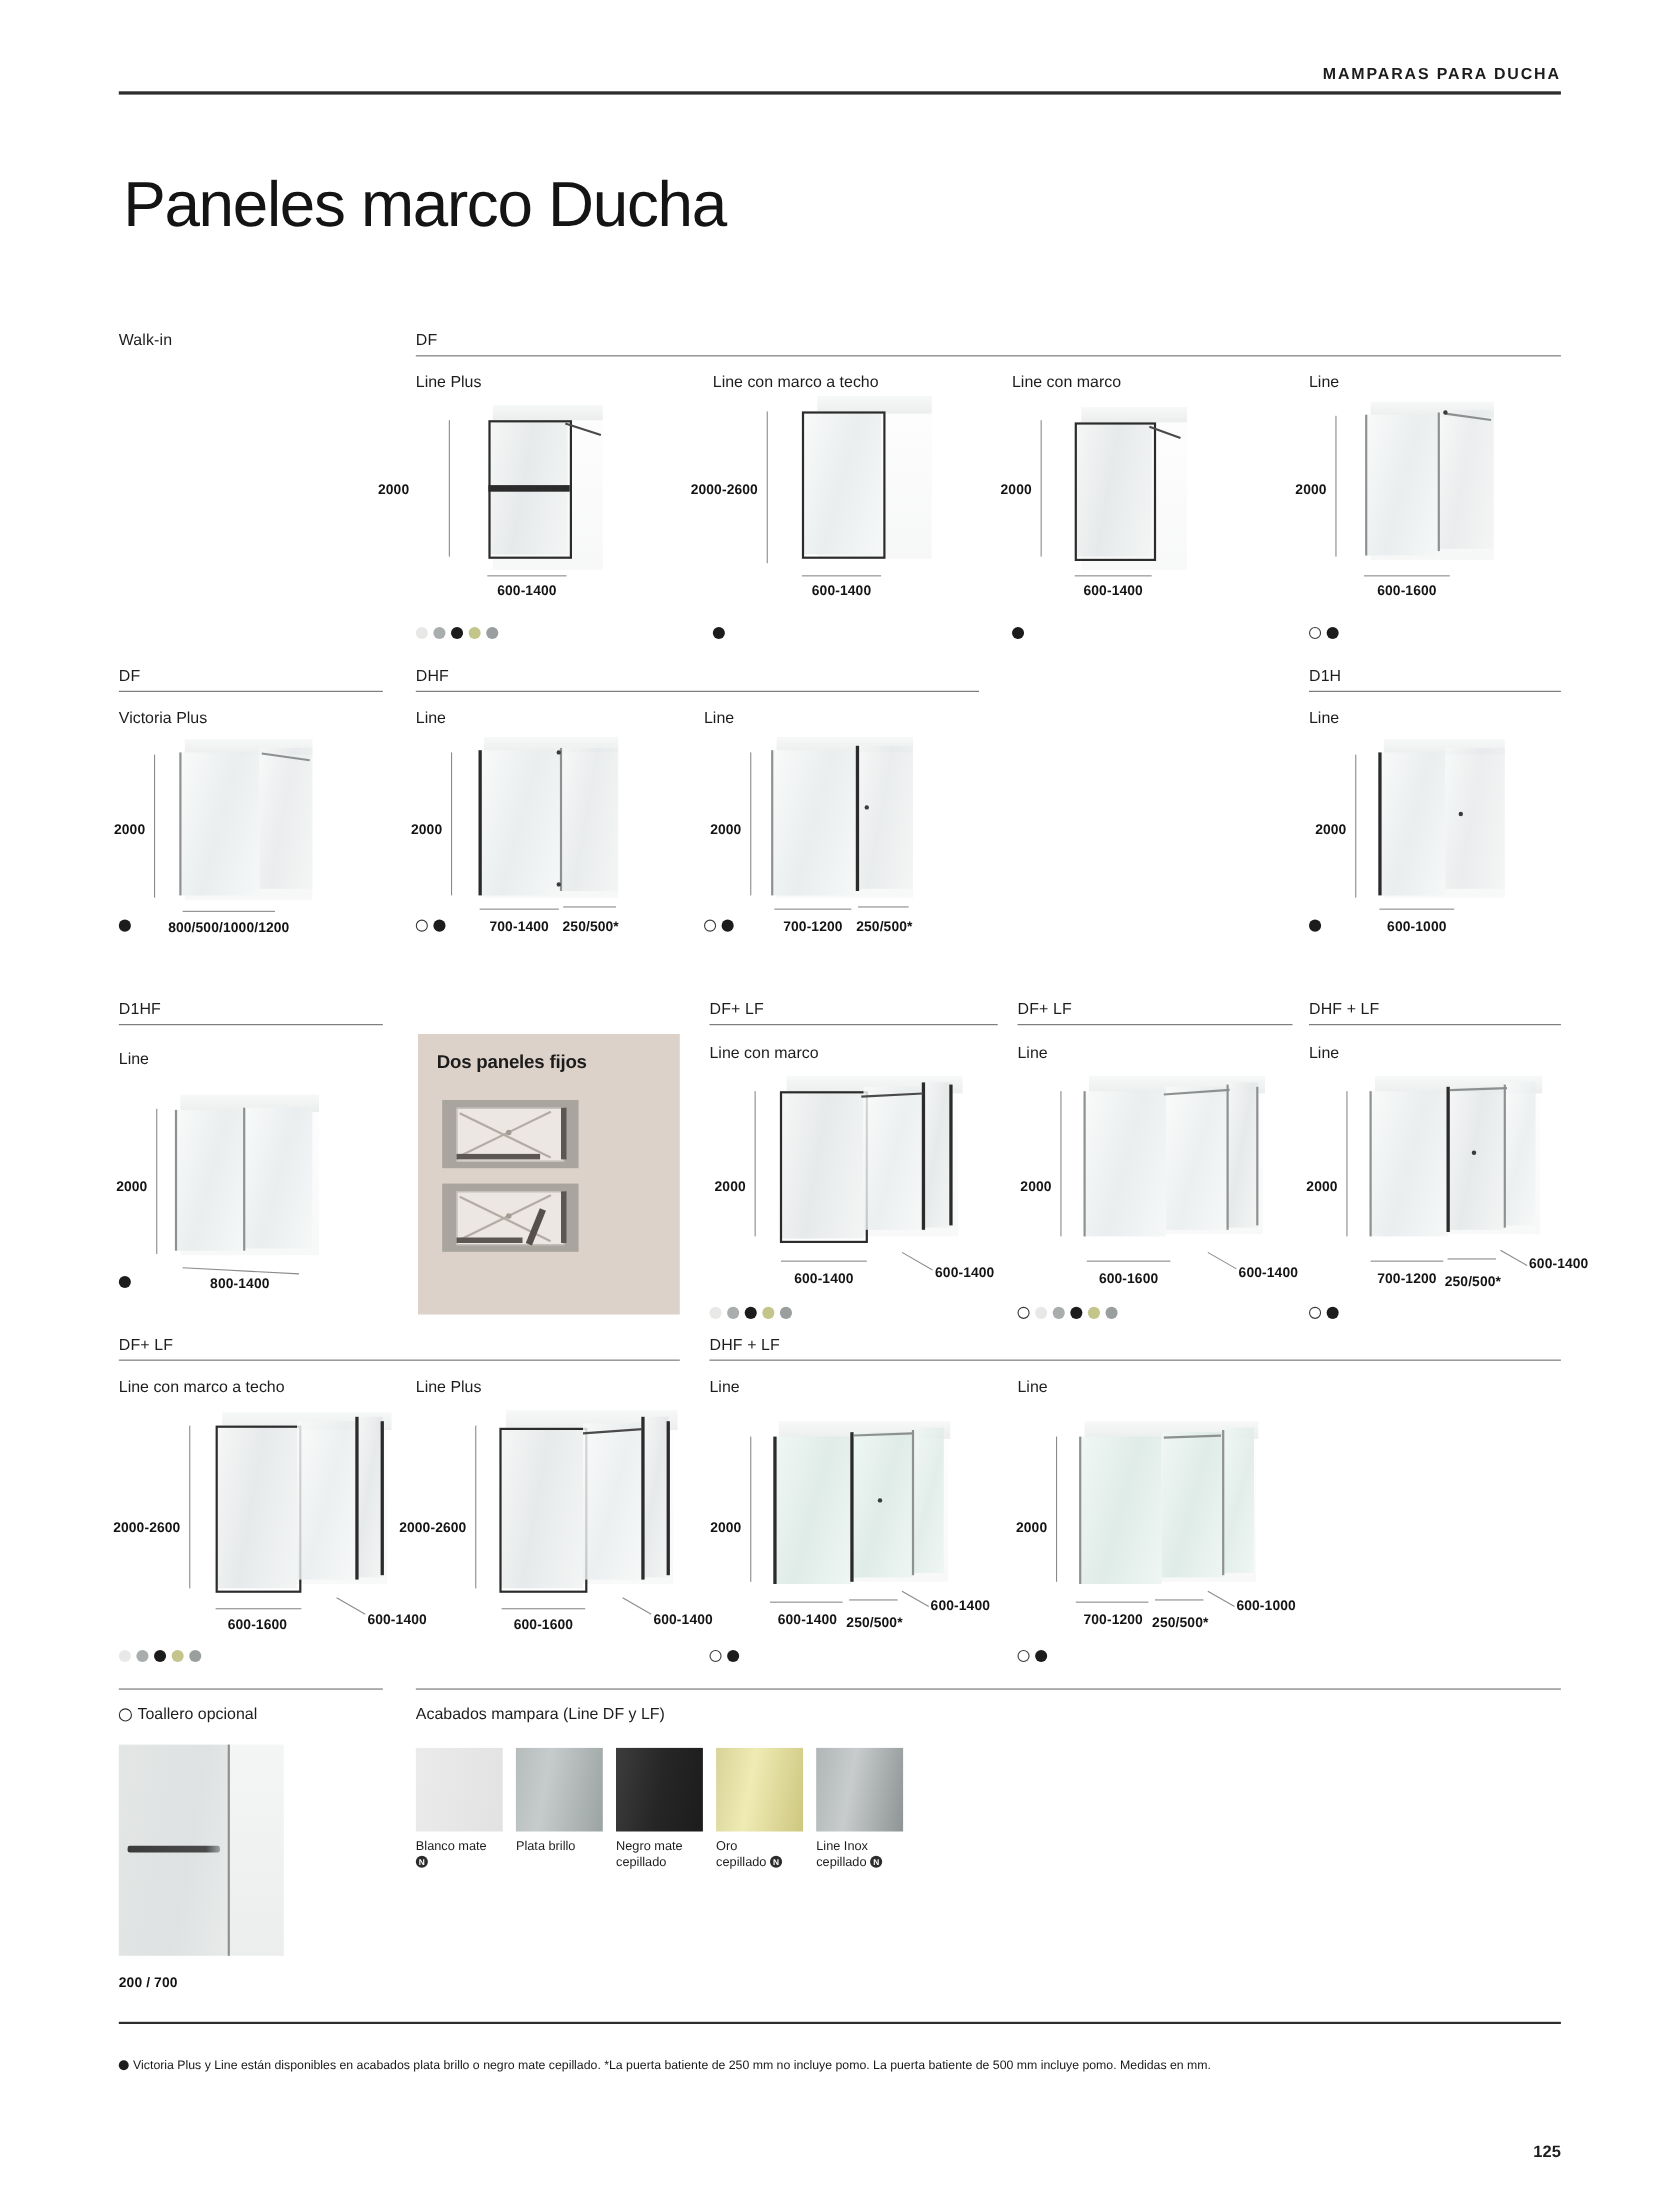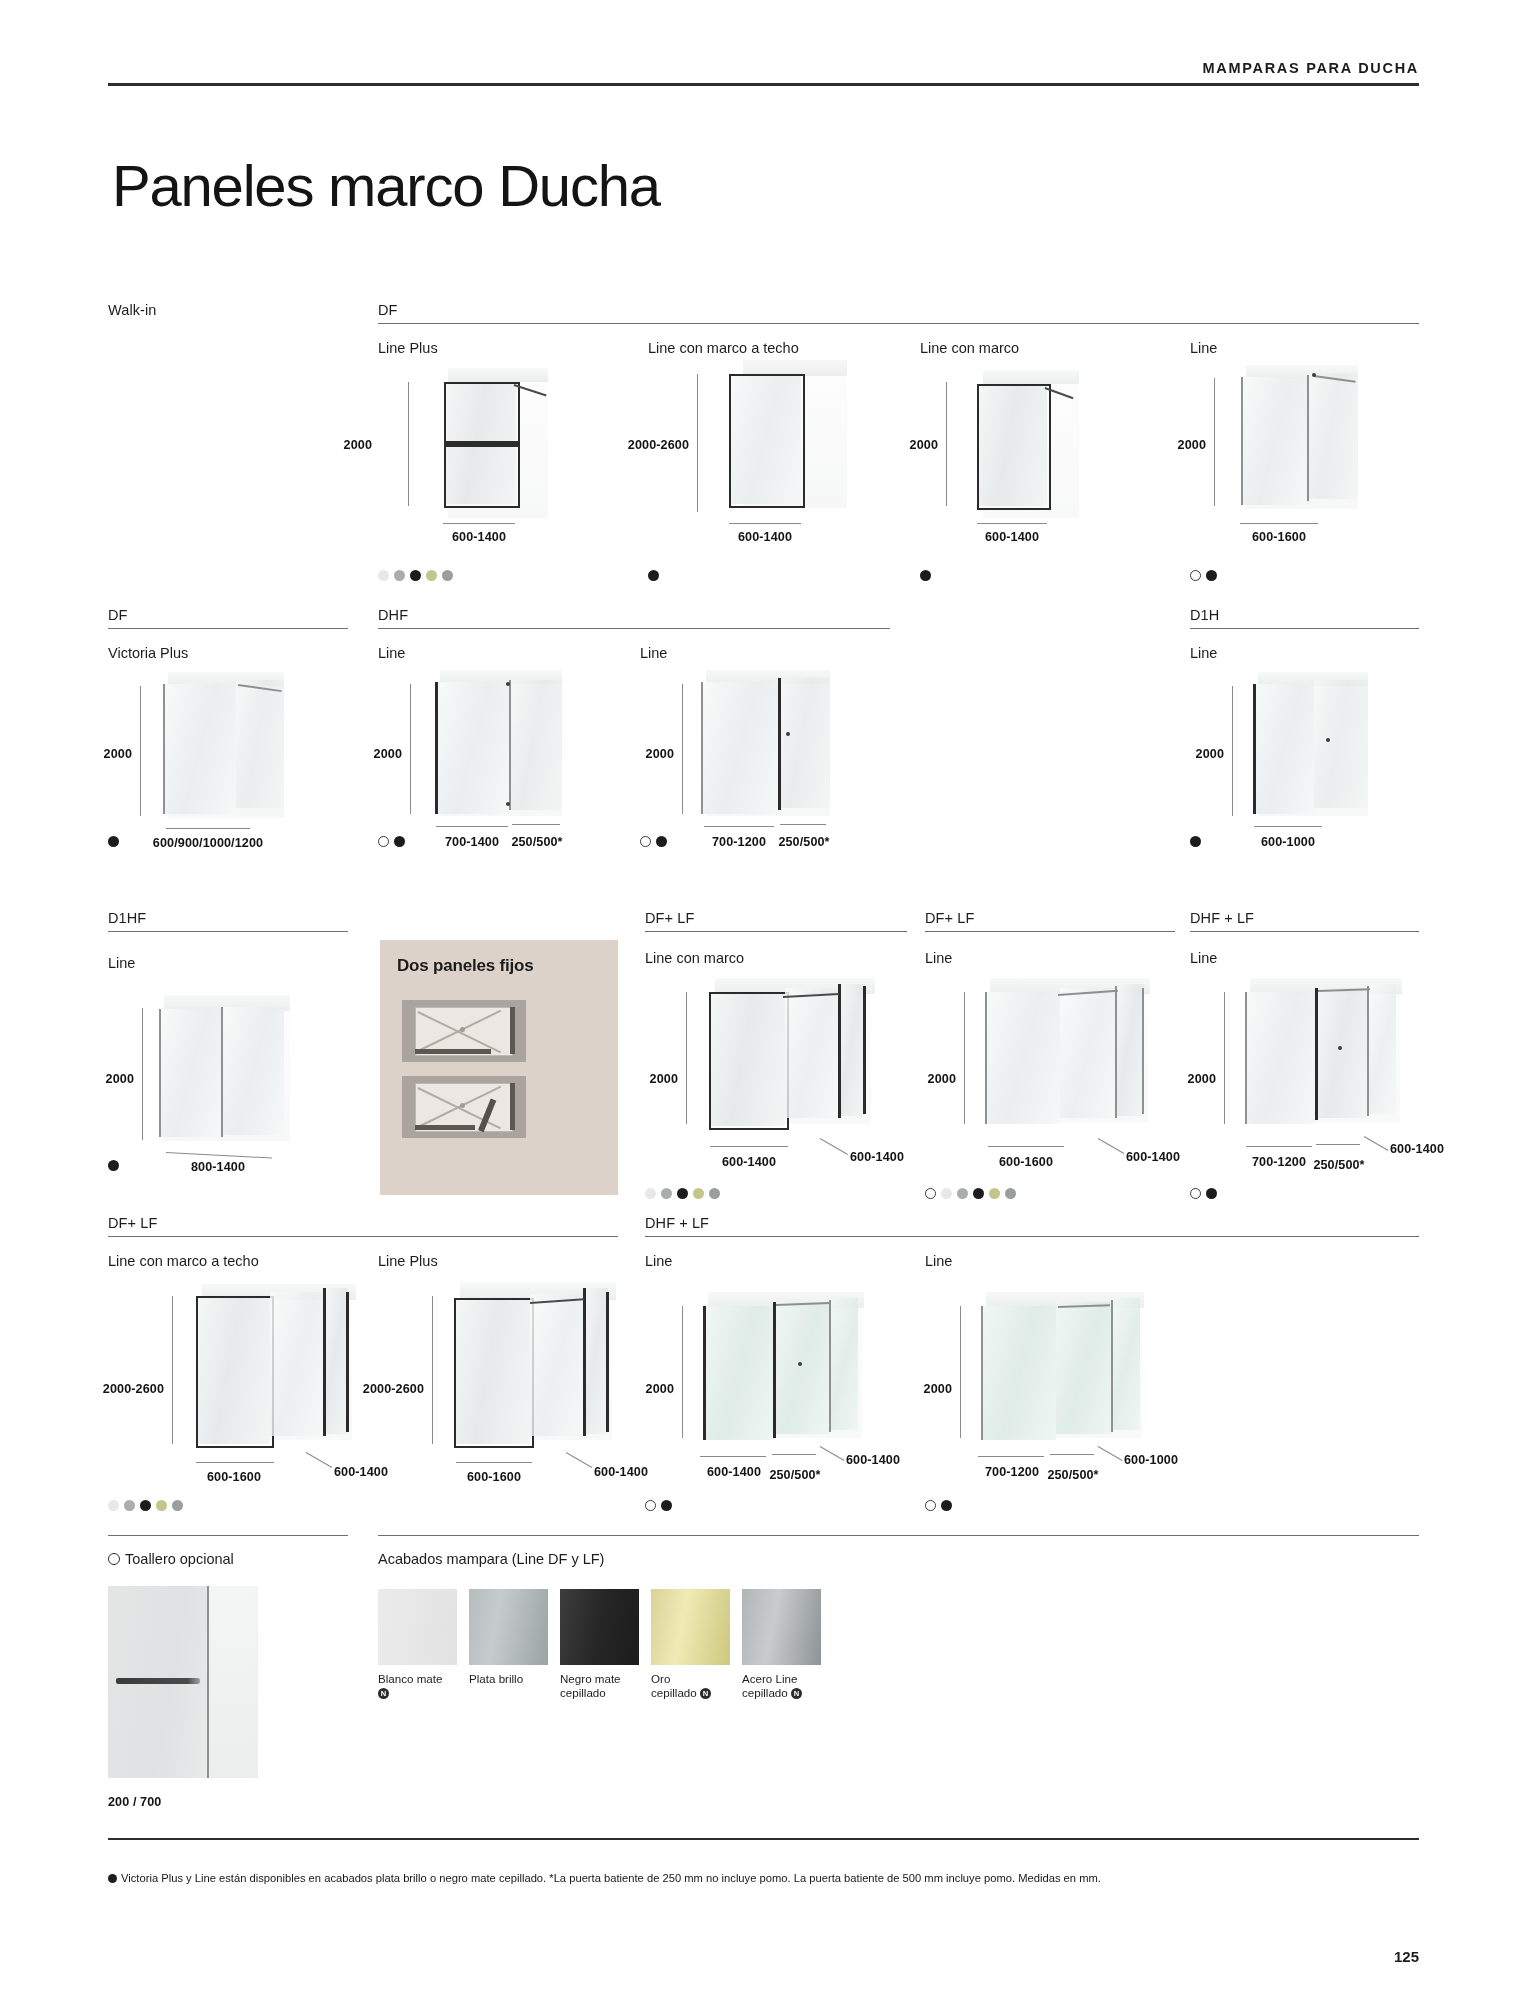--- a/index.html
+++ b/index.html
@@ -179,21 +179,21 @@
     <div class="wall" style="left:18px;top:4px;width:116px;height:142px;opacity:.6;"></div>
     <div class="top" style="left:18px;top:0;width:116px;height:14px;"></div>
     <div class="glass frost" style="left:14px;top:12px;width:72px;height:130px;"></div>
     <div class="glass" style="left:86px;top:8px;width:48px;height:128px;opacity:.8;"></div>
     <div class="edge soft" style="left:13px;top:12px;width:2.2px;height:130px;"></div>
     <div class="arm soft" style="left:88px;top:12px;width:44px;transform:rotate(8deg);"></div>
   </div>
   <div class="vline" style="left:140px;top:686px;height:130px;"></div>
   <div class="dim" style="left:132px;top:747px;transform:translateX(-100%);">2000</div>
   <div class="hline" style="left:166px;top:828px;width:84px;"></div>
-  <div class="dim" style="left:208px;top:836px;transform:translateX(-50%);">600/900/1000/1200</div>
+  <div class="dim" style="left:208px;top:836px;transform:translateX(-50%);">800/500/1000/1200</div>
   <div class="dots" style="position:absolute;left:108px;top:836px;">
     <div class="dot" style="background:#1c1c1c"></div>
   </div>
 
   <div class="cat" style="left:378px;top:607px;width:512px;">
     <div class="cat-code">DHF</div>
     <div class="cat-rule"></div>
   </div>
 
   <div class="prod" style="left:378px;top:645px;">
@@ -564,21 +564,21 @@
     <div class="fin-sw" style="background:linear-gradient(100deg,#d9d398,#efebb4 40%,#cdc77f);"></div>
     <div class="fin-lbl">
       <span>Oro</span><br>
       <span>cepillado</span>
       <span class="nbadge">N</span>
     </div>
   </div>
   <div class="fin" style="left:742px;top:1589px;">
     <div class="fin-sw" style="background:linear-gradient(100deg,#b0b5b5,#c8cccc 40%,#8e9393);"></div>
     <div class="fin-lbl">
-      <span>Acero Line</span><br>
+      <span>Line Inox</span><br>
       <span>cepillado</span>
       <span class="nbadge">N</span>
     </div>
   </div>
 
   <div class="foot-rule"></div>
   <div class="foot-note">
     <span class="foot-dot"></span><span>Victoria Plus y Line están disponibles en acabados plata brillo o negro mate cepillado. *La puerta batiente de 250 mm no incluye pomo. La puerta batiente de 500 mm incluye pomo. Medidas en mm.</span>
   </div>
   <div class="pagenum">125</div>

